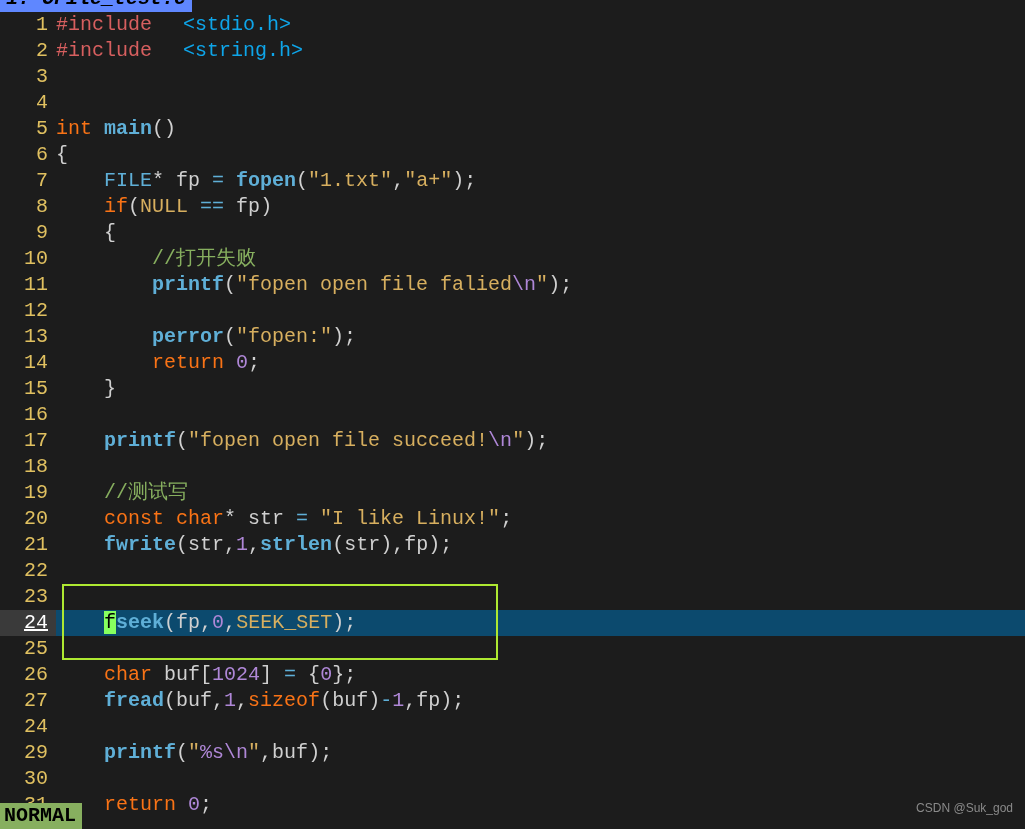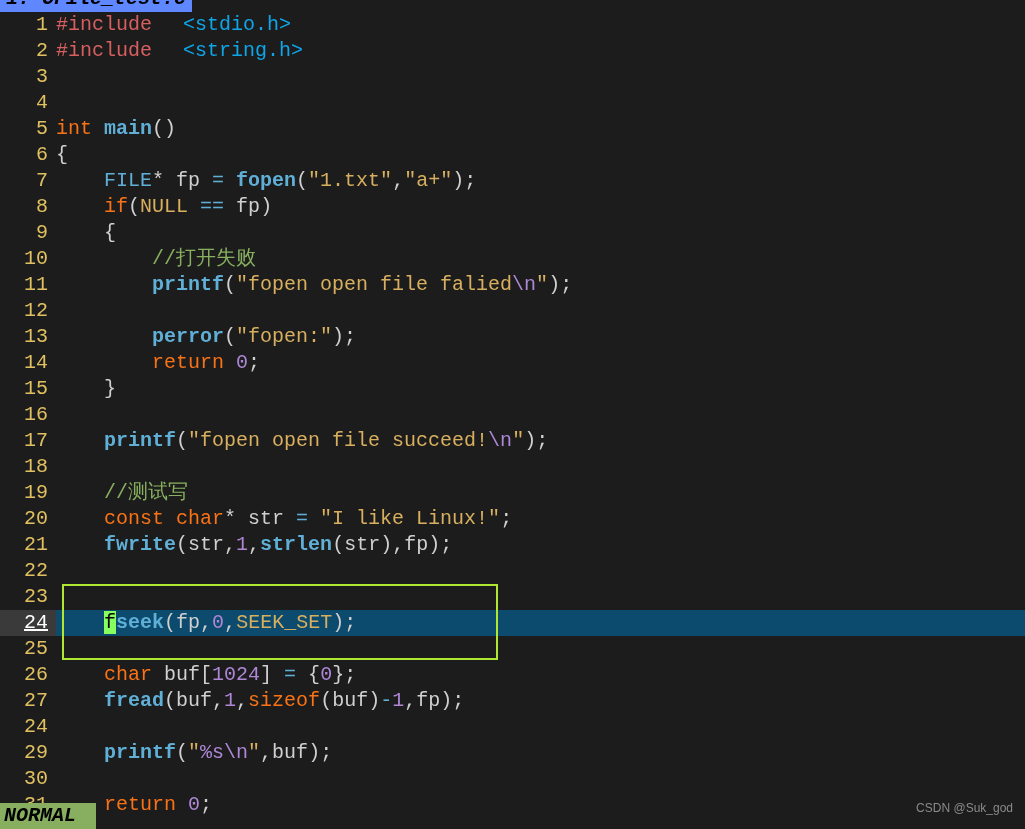--- a/index.html
+++ b/index.html
@@ -80,23 +80,22 @@
   }
   .status {
     position: absolute;
     left: 0;
     bottom: 0;
     color: #000;
     font-weight: bold;
   }
   .status .mode {
     background: #87af5f;
-    padding: 0 20px 0 4px;
+    padding: 0 6px 0 4px;
     display:inline-block;
-    font-style: italic;
   }
 </style>
 </head>
 <body>
 
 <div class="tab-bar">
   <span class="tab" style="left:0">1. CFile_test.c</span>
 </div>
 
 <div class="editor" id="editor">

